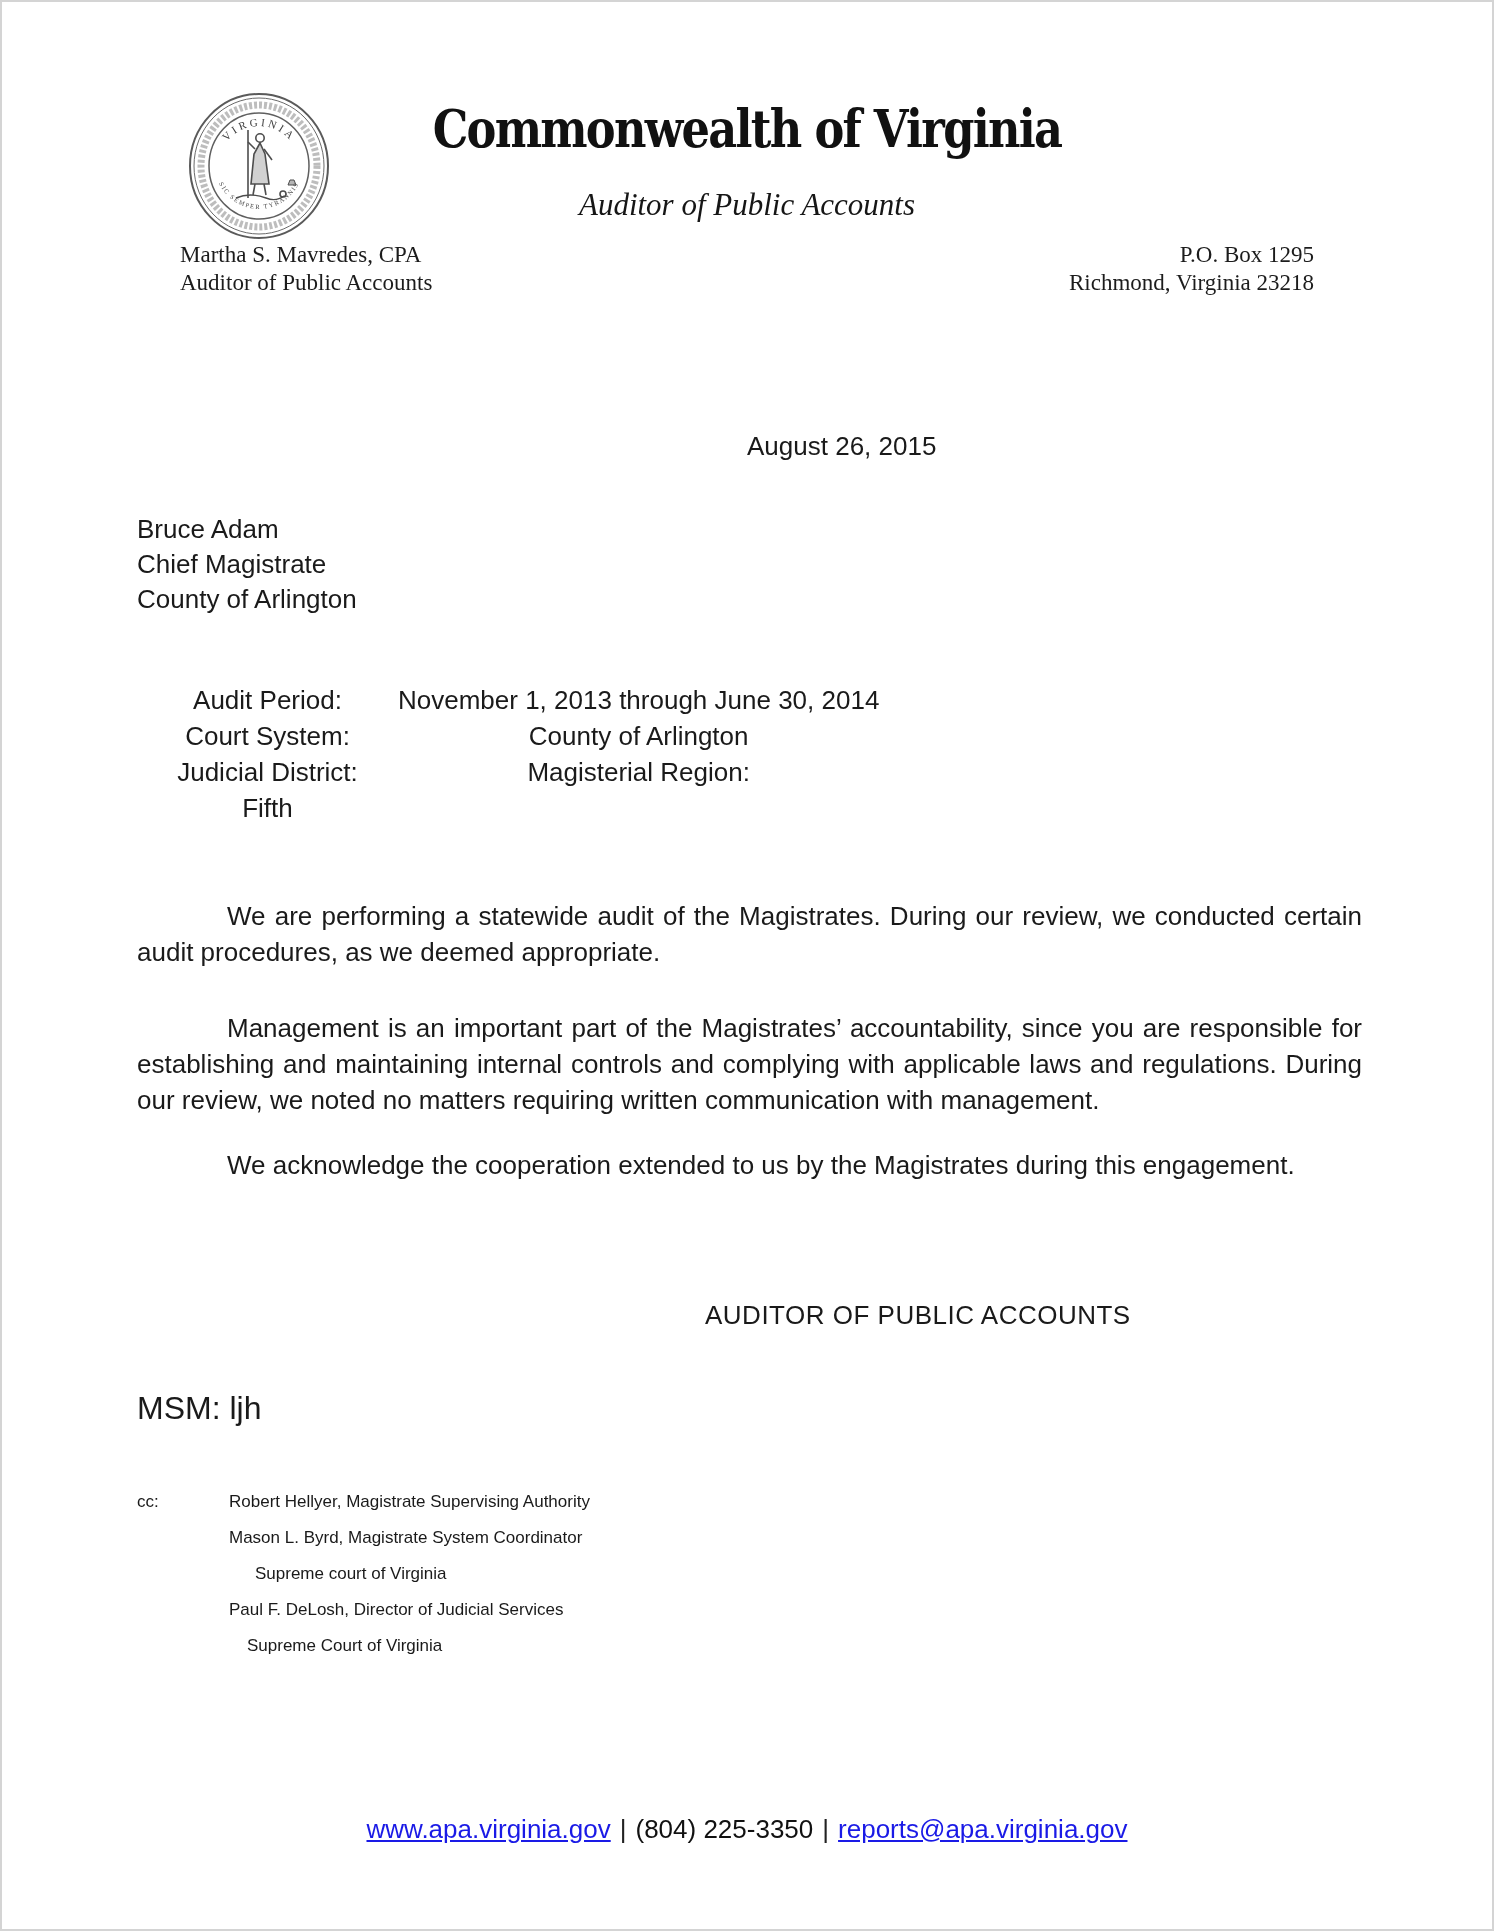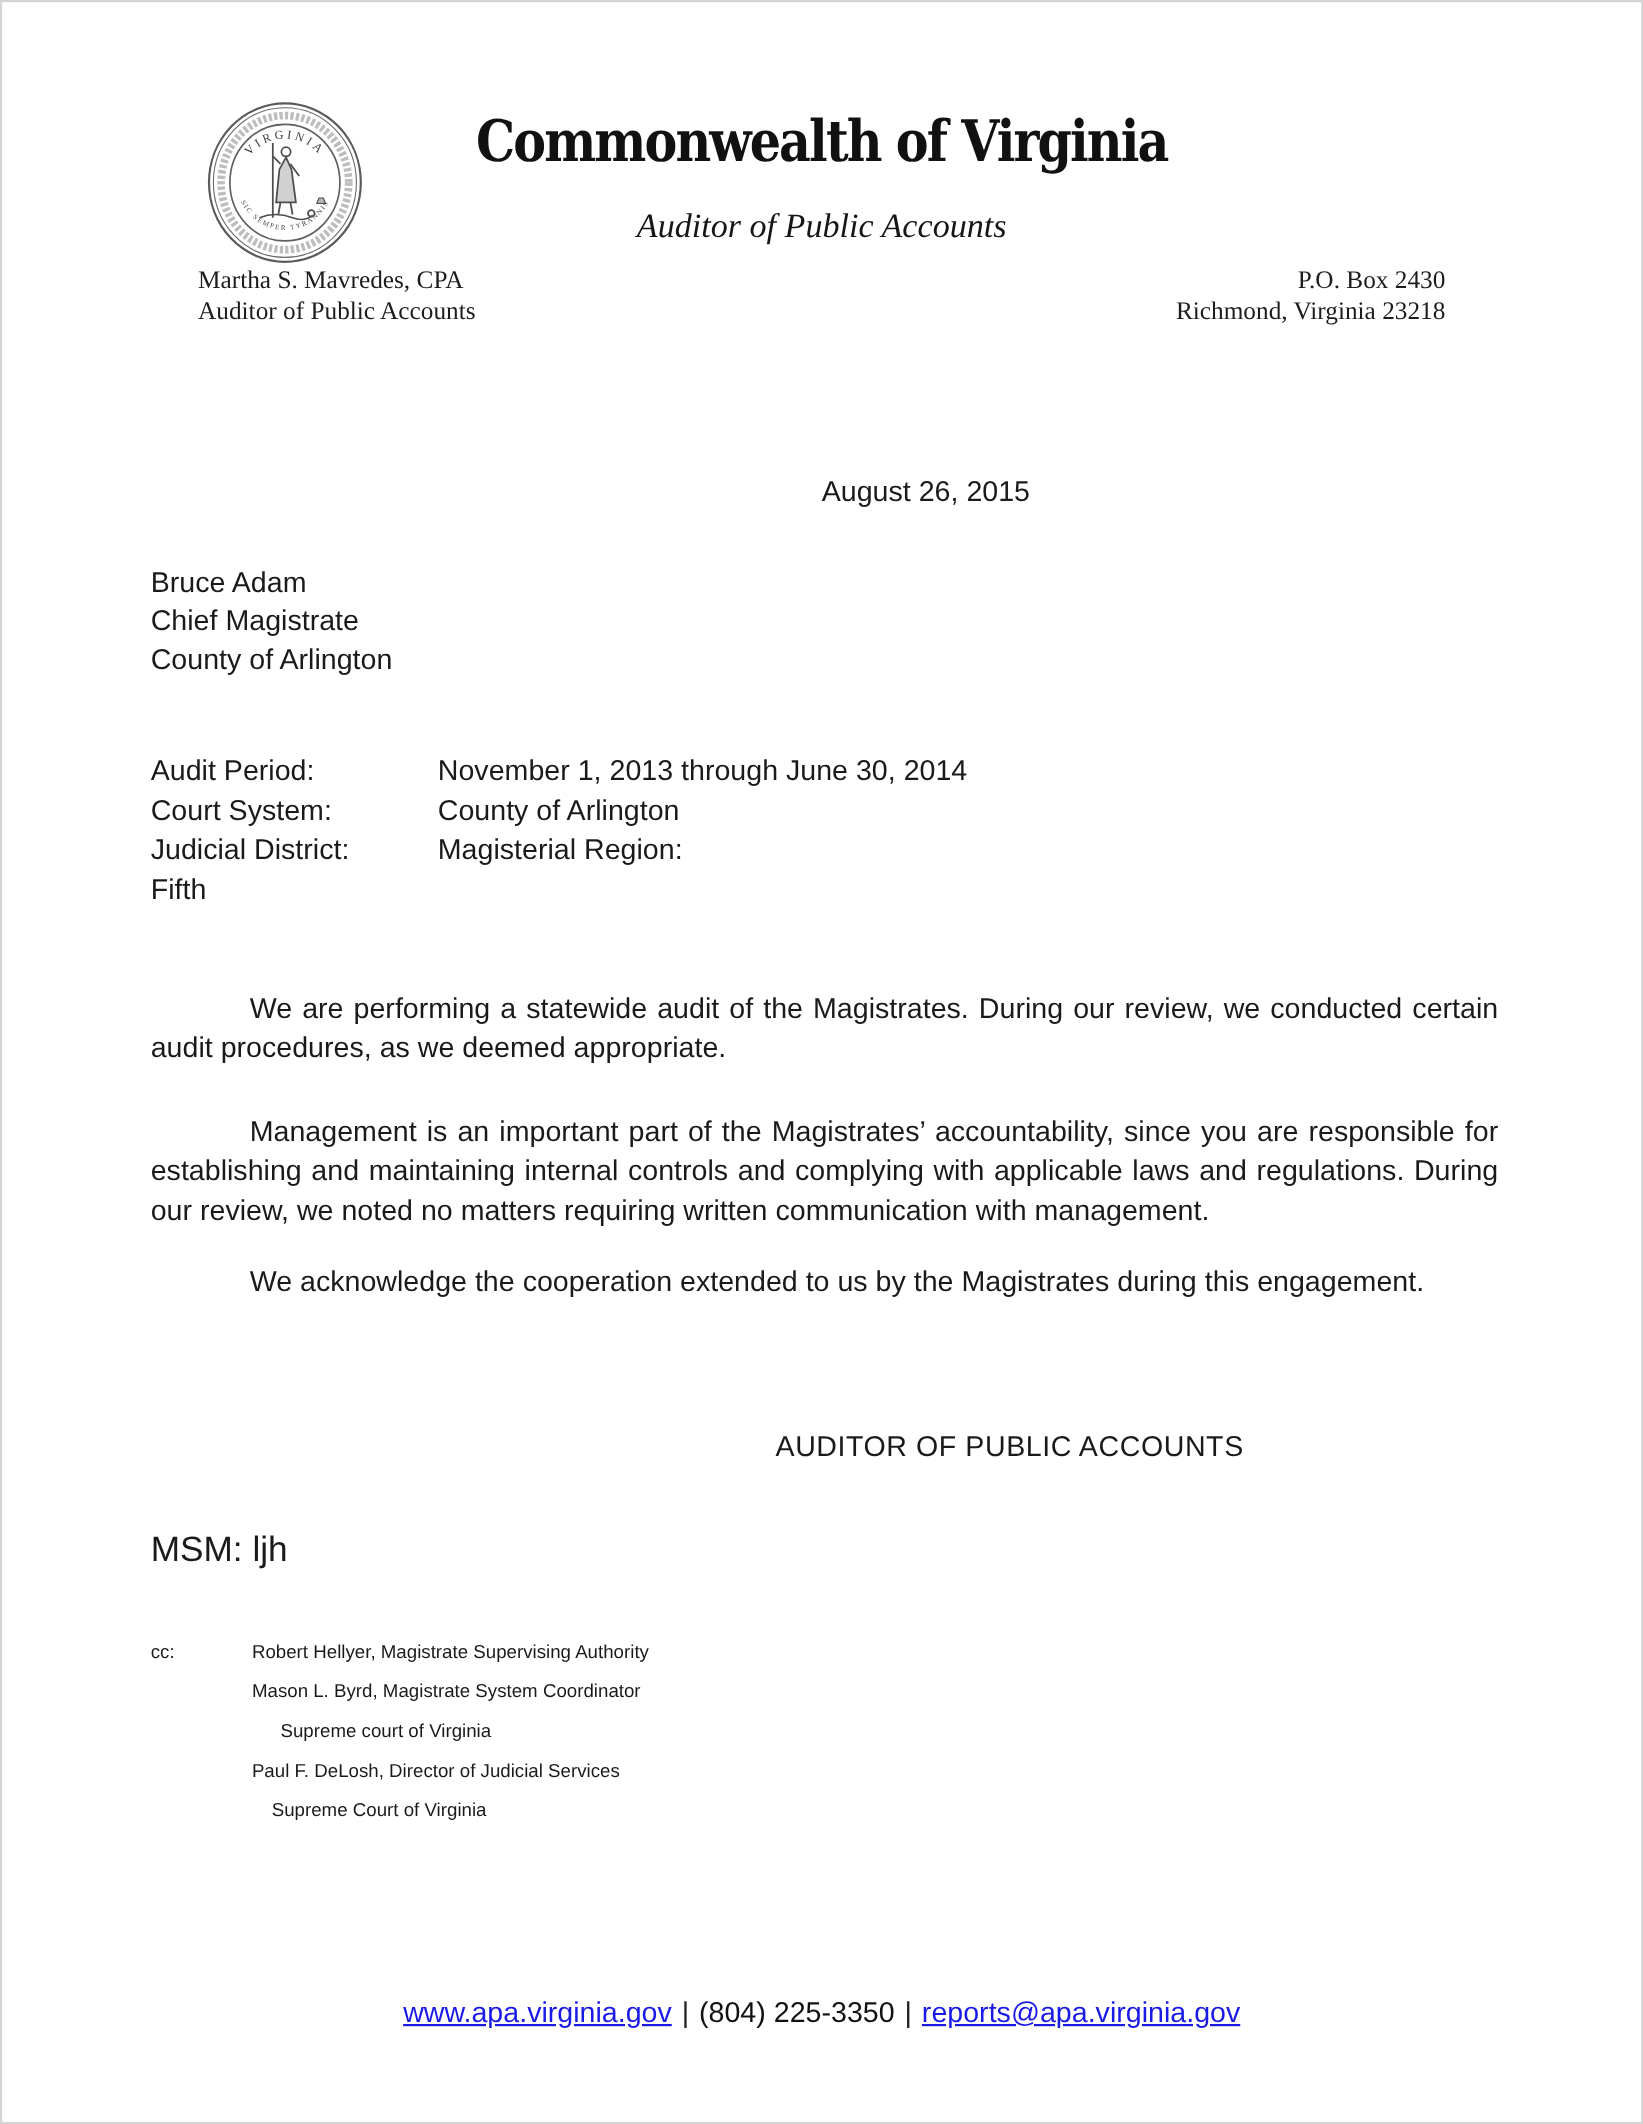--- a/index.html
+++ b/index.html
@@ -80,20 +80,21 @@
     line-height: 35px;
   }
   .audit-info {
     position: absolute;
     top: 680px;
     left: 135px;
     display: grid;
     grid-template-columns: 261px auto;
     font-size: 26px;
     line-height: 36px;
+    text-align: center;
   }
   .body-para {
     position: absolute;
     left: 135px;
     width: 1225px;
     margin: 0;
     font-size: 26px;
     line-height: 36px;
     text-align: justify;
     text-indent: 90px;
@@ -183,21 +184,21 @@
 
   <div class="org-title">Commonwealth of Virginia</div>
   <div class="org-subtitle">Auditor of Public Accounts</div>
 
   <div class="contact-row">
     <div class="contact-left">
       <div>Martha S. Mavredes, CPA</div>
       <div>Auditor of Public Accounts</div>
     </div>
     <div class="contact-right">
-      <div>P.O. Box 2430</div>
+      <div>P.O. Box 1295</div>
       <div>Richmond, Virginia 23218</div>
     </div>
   </div>
 
   <div class="date">August 26, 2015</div>
 
   <div class="recipient">
     <div>Bruce Adam</div>
     <div>Chief Magistrate</div>
     <div>County of Arlington</div>

